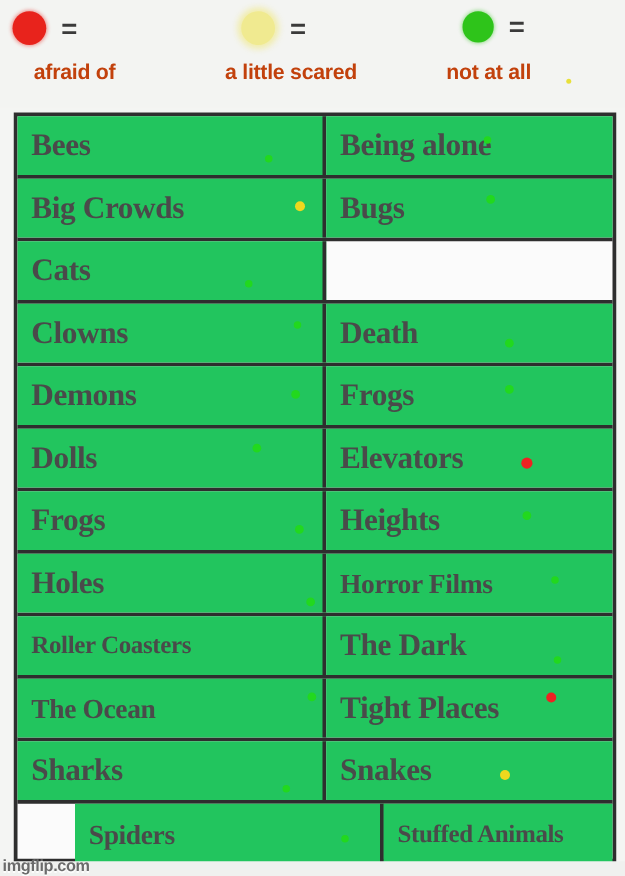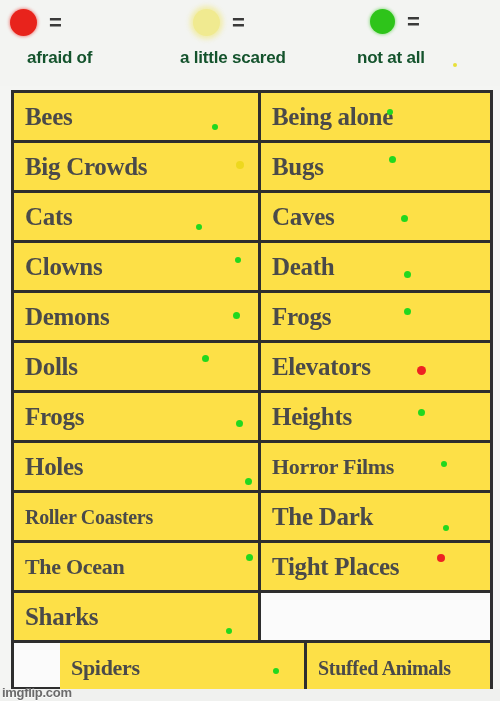--- a/index.html
+++ b/index.html
@@ -55,21 +55,21 @@
     color: #3a3a3a;
     line-height: 1;
     letter-spacing: 0;
   }
   .legend-label {
     position: absolute;
     top: 48px;
     font-family: "Liberation Sans", sans-serif;
     font-weight: 700;
     font-size: 17px;
-    color: #14532d;
+    color: #c2410c;
     white-space: nowrap;
     letter-spacing: -0.2px;
   }
   .legend-trailing-dot {
     position: absolute;
     width: 4px; height: 4px;
     border-radius: 50%;
     top: 63px;
   }
 
@@ -92,21 +92,21 @@
     height: 50px;
     box-sizing: border-box;
     border-bottom: 3px solid #2e2e2e;
     display: flex;
   }
   .trow.last { border-bottom: none; padding-left: 46px; }
   .cell {
     position: relative;
     height: 100%;
     box-sizing: border-box;
-    background: #fde047;
+    background: #22c55e;
     overflow: hidden;
   }
   .cell.left {
     width: 247px;
     border-right: 3px solid #2e2e2e;
   }
   .cell.right {
     flex: 1;
   }
   .cell-label {
@@ -193,21 +193,21 @@
       <div class="trow" style="top: 50px;">
         <div class="cell left">
           <span class="cell-label">Big Crowds</span>
           <span class="mark" style="width: 8px; height: 8px; left: 222px; top: 18px; background: rgb(238, 216, 30);"></span>
         </div>
         <div class="cell right">
           <span class="cell-label">Bugs</span>
           <span class="mark" style="width: 7px; height: 7px; left: 128px; top: 13px; background: rgb(34, 216, 30);"></span>
         </div>
       </div>
-      <div class="trow" style="top: 100px;">
+      <div class="trow" style="top: 100px; flex-direction: column;">
         <div class="cell left">
           <span class="cell-label">Cats</span>
           <span class="mark" style="width: 6px; height: 6px; left: 182px; top: 31px; background: rgb(34, 216, 30);"></span>
         </div>
         <div class="cell right">
           <span class="cell-label">Caves</span>
           <span class="mark" style="width: 7px; height: 7px; left: 140px; top: 22px; background: rgb(34, 216, 30);"></span>
         </div>
       </div>
       <div class="trow" style="top: 150px;">
@@ -278,20 +278,24 @@
         <div class="cell right">
           <span class="cell-label">Tight Places</span>
           <span class="mark" style="width: 8px; height: 8px; left: 176px; top: 11px; background: rgb(238, 34, 34);"></span>
         </div>
       </div>
       <div class="trow" style="top: 500px;">
         <div class="cell left">
           <span class="cell-label">Sharks</span>
           <span class="mark" style="width: 6px; height: 6px; left: 212px; top: 35px; background: rgb(34, 216, 30);"></span>
         </div>
+        <div class="cell right">
+          <span class="cell-label">Snakes</span>
+          <span class="mark" style="width: 8px; height: 8px; left: 139px; top: 23px; background: rgb(238, 216, 30);"></span>
+        </div>
       </div>
       <div class="trow last" style="top: 550px;">
         <div class="cell left">
           <span class="cell-label medium">Spiders</span>
           <span class="mark" style="width: 6px; height: 6px; left: 213px; top: 25px; background: rgb(34, 216, 30);"></span>
         </div>
         <div class="cell right">
           <span class="cell-label small">Stuffed Animals</span>
           <span class="mark" style="width: 6px; height: 6px; left: 200px; top: 11px; background: rgb(34, 216, 30);"></span>
         </div>

